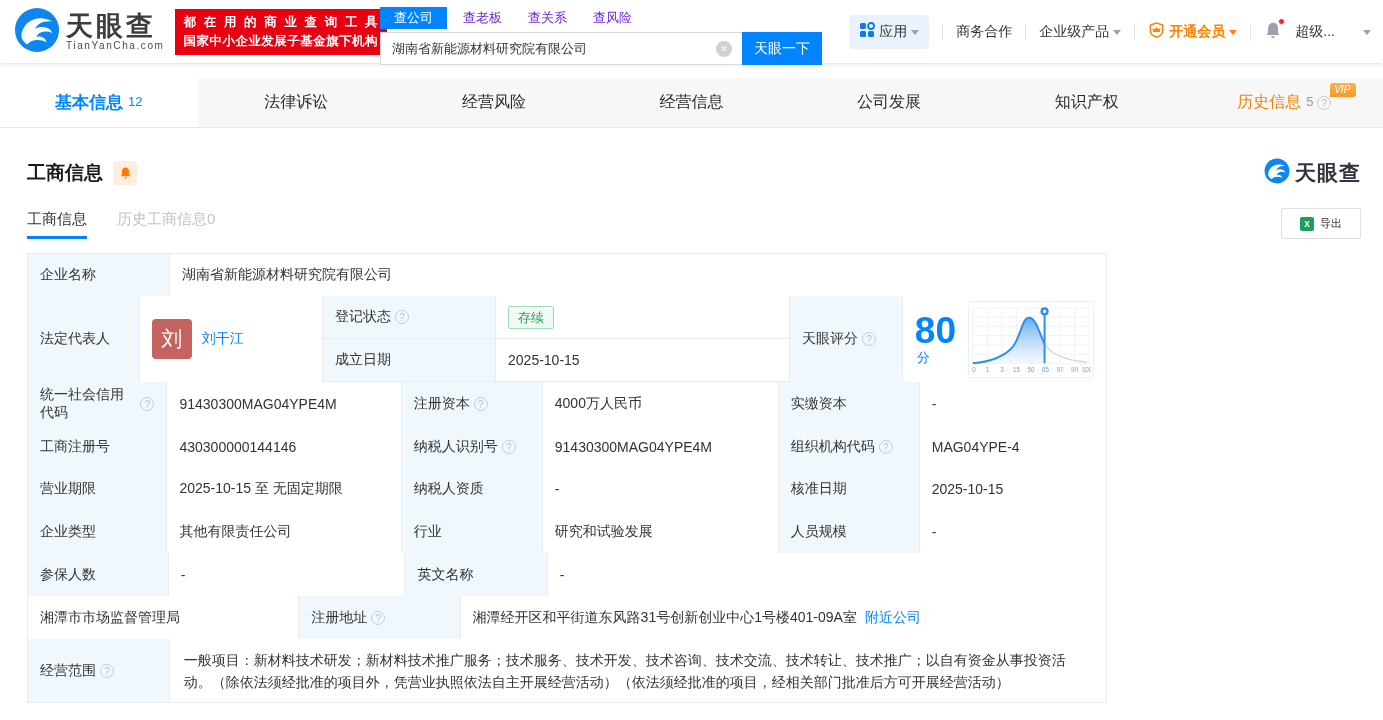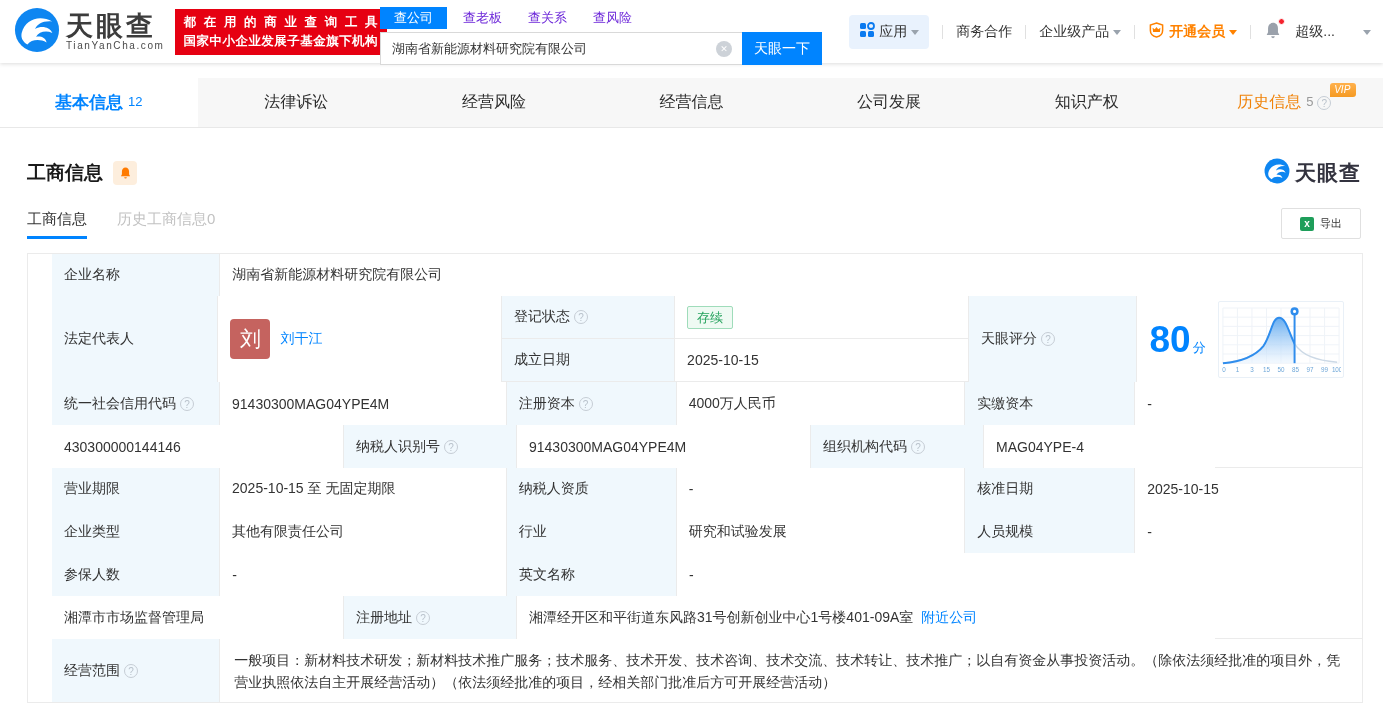--- a/index.html
+++ b/index.html
@@ -70,21 +70,21 @@
 
   .subtab-row { margin:20px 22px 14px 27px; display:flex; align-items:flex-end; }
   .subtab { font-size:15px; color:#333; margin-right:30px; padding-bottom:10px; position:relative; cursor:pointer;}
   .subtab.active::after { content:""; position:absolute; left:0; right:0; bottom:0; height:3px; background:#0084ff; }
   .subtab.dim { color:#c2c2c2; }
   .export-btn { margin-left:auto; width:80px; height:31px; border:1px solid #e0e0e0; background:#fff;
     border-radius:2px; display:flex; align-items:center; justify-content:center; gap:6px;
     font-size:11px; color:#333; cursor:pointer; }
 
   
-  .info-table { margin-left:27px; width:1336px; border:1px solid #ebebeb; font-size:14px;padding-left:24px; }
+  .info-table { margin-left:27px; width:1080px; border:1px solid #ebebeb; font-size:14px; }
   .trow { display:flex; border-bottom:1px solid #ebebeb; }
   .trow:last-child { border-bottom:none; }
   .cell { display:flex; align-items:center; padding:0 12px; border-right:1px solid #ebebeb; }
   .cell.last { border-right:none; }
   .label { background:#f0f8fd; color:#333; }
   .value { background:#fff; color:#333; }
   .w171{width:171px;} .w292{width:292px;} .w173{width:173px;} .w294{width:294px;}
   .w231{width:231px;} .w698{width:698px;} .w1163{width:1163px;}
   .h42{height:42px;} .h43{height:43px;} .h86{height:86px;} .h63{height:63px;}
   .nested { display:flex; flex-direction:column; width:467px; }
@@ -346,20 +346,21 @@
     <div class="cell label w173 h43">
       <span>注册资本</span>
       <span class="help"></span>
     </div>
     <div class="cell value w294 h43">4000万人民币</div>
     <div class="cell label w173 h43">实缴资本</div>
     <div class="cell value w231 h43 last">-</div>
   </div>
 
   <div class="trow h43">
+    <div class="cell label w171 h43">工商注册号</div>
     <div class="cell value w292 h43">430300000144146</div>
     <div class="cell label w173 h43">
       <span>纳税人识别号</span>
       <span class="help"></span>
     </div>
     <div class="cell value w294 h43">91430300MAG04YPE4M</div>
     <div class="cell label w173 h43">
       <span>组织机构代码</span>
       <span class="help"></span>
     </div>

